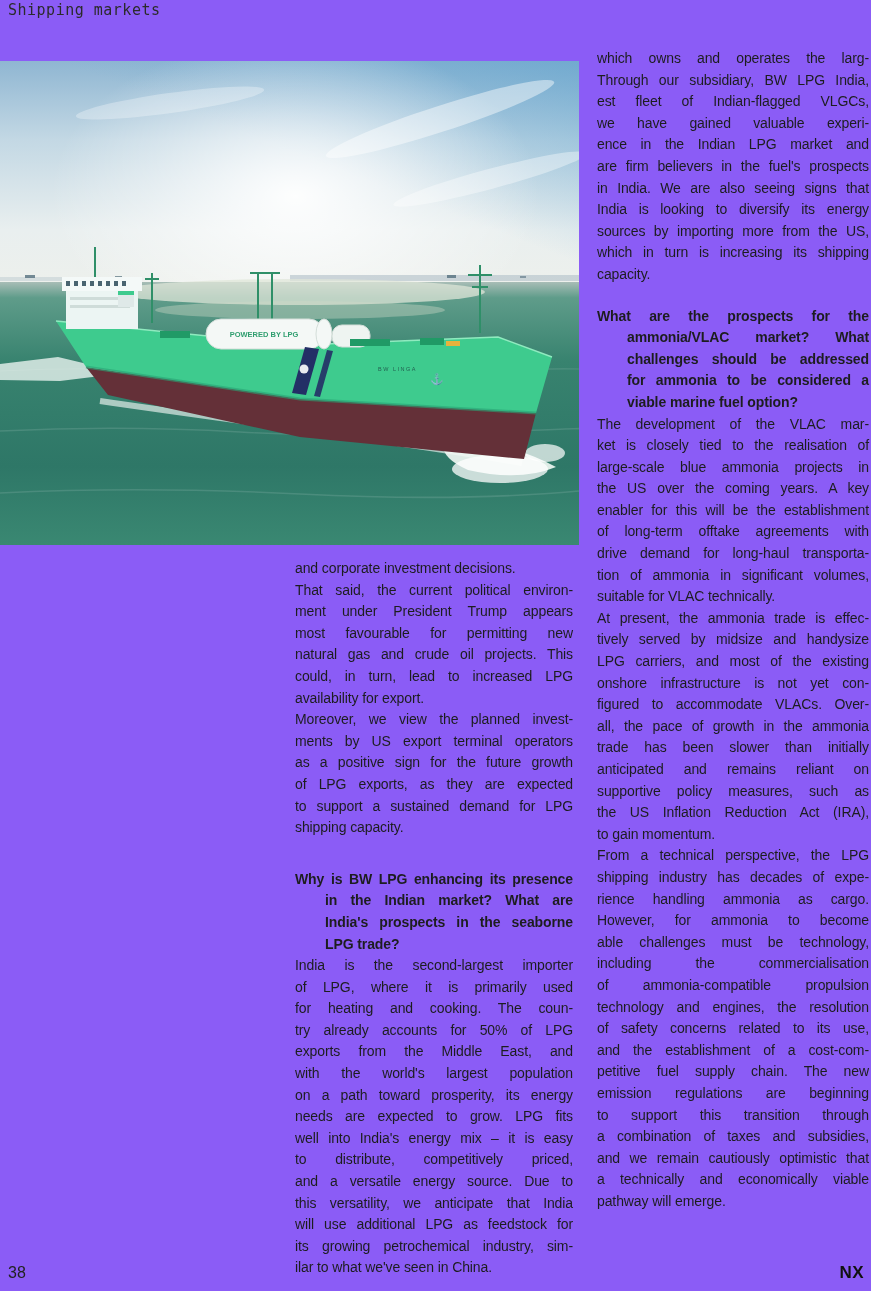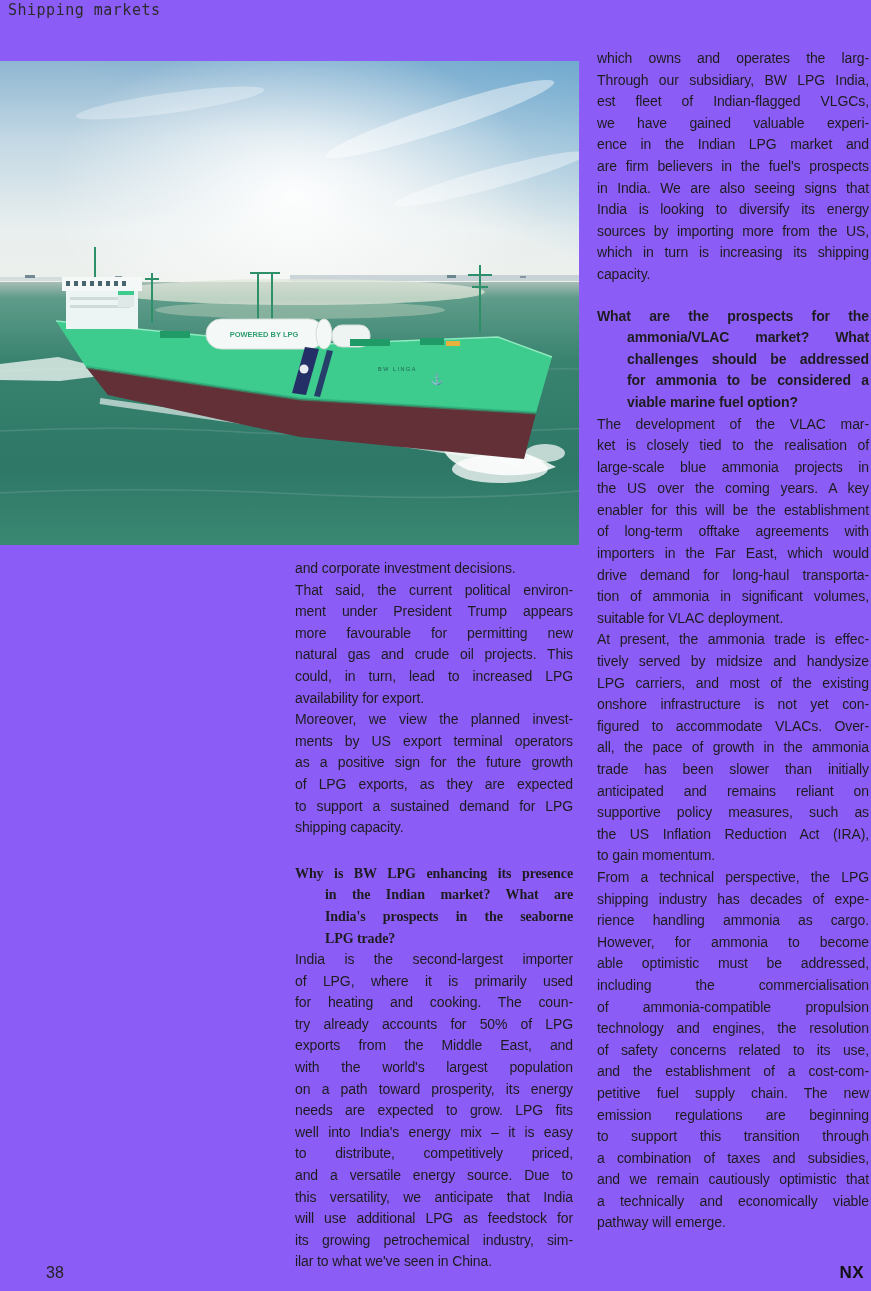--- a/index.html
+++ b/index.html
@@ -15,25 +15,25 @@
   .photo {
     position:absolute; left:0; top:61px; width:579px; height:484px; overflow:hidden;
   }
   .photo svg { display:block; }
   .col { position:absolute; font-size:14px; line-height:21.6px; letter-spacing:-0.1px; }
   .col-middle { left:295px; top:558px; width:278px; }
   .col-right  { left:597px; top:48px;  width:272px; }
   .line { text-align:justify; text-align-last:left; }
   .line.j { text-align-last:justify; }
   .block.heading { font-weight:700; }
-  .col-middle .block.heading { margin-top:24px;font-family:Liberation Serif, serif; }
+  .col-middle .block.heading { margin-top:30px; }
   .col-right  .block.heading { margin-top:20px; }
   .block.heading .line.ind { padding-left:30px; }
   .footer-left {
-    position:absolute; left:8px; top:1264px; font-size:16px; color:#222;margin-left:38px;
+    position:absolute; left:8px; top:1264px; font-size:16px; color:#222;
   }
   .footer-right {
     position:absolute; right:7px; top:1263px; font-size:17px; font-weight:800;
     letter-spacing:0.5px; color:#111;text-align:center;
   }
 </style>
 </head>
 <body>
 
 <div class="page">
@@ -160,21 +160,21 @@
     </svg>
   </div>
 
   <div class="col col-middle" id="col-middle">
       <div class="block body">
         <div class="line">and corporate investment decisions.</div>
       </div>
       <div class="block body">
         <div class="line j">That said, the current political environ-</div>
         <div class="line j">ment under President Trump appears</div>
-        <div class="line j">more favourable for permitting new</div>
+        <div class="line j">most favourable for permitting new</div>
         <div class="line j">natural gas and crude oil projects. This</div>
         <div class="line j">could, in turn, lead to increased LPG</div>
         <div class="line">availability for export.</div>
       </div>
       <div class="block body">
         <div class="line j">Moreover, we view the planned invest-</div>
         <div class="line j">ments by US export terminal operators</div>
         <div class="line j">as a positive sign for the future growth</div>
         <div class="line j">of LPG exports, as they are expected</div>
         <div class="line j">to support a sustained demand for LPG</div>
@@ -225,44 +225,43 @@
         <div class="line j ind">for ammonia to be considered a</div>
         <div class="line ind">viable marine fuel option?</div>
       </div>
       <div class="block body">
         <div class="line j">The development of the VLAC mar-</div>
         <div class="line j">ket is closely tied to the realisation of</div>
         <div class="line j">large-scale blue ammonia projects in</div>
         <div class="line j">the US over the coming years. A key</div>
         <div class="line j">enabler for this will be the establishment</div>
         <div class="line j">of long-term offtake agreements with</div>
-        <div class="line j">importers in the Far East, which would</div>
         <div class="line j">drive demand for long-haul transporta-</div>
         <div class="line j">tion of ammonia in significant volumes,</div>
-        <div class="line">suitable for VLAC deployment.</div>
+        <div class="line">suitable for VLAC technically.</div>
       </div>
       <div class="block body">
         <div class="line j">At present, the ammonia trade is effec-</div>
         <div class="line j">tively served by midsize and handysize</div>
         <div class="line j">LPG carriers, and most of the existing</div>
         <div class="line j">onshore infrastructure is not yet con-</div>
         <div class="line j">figured to accommodate VLACs. Over-</div>
         <div class="line j">all, the pace of growth in the ammonia</div>
         <div class="line j">trade has been slower than initially</div>
         <div class="line j">anticipated and remains reliant on</div>
         <div class="line j">supportive policy measures, such as</div>
         <div class="line j">the US Inflation Reduction Act (IRA),</div>
         <div class="line">to gain momentum.</div>
       </div>
       <div class="block body">
         <div class="line j">From a technical perspective, the LPG</div>
         <div class="line j">shipping industry has decades of expe-</div>
         <div class="line j">rience handling ammonia as cargo.</div>
         <div class="line j">However, for ammonia to become</div>
-        <div class="line j">able optimistic must be addressed,</div>
+        <div class="line j">able challenges must be technology,</div>
         <div class="line j">including the commercialisation</div>
         <div class="line j">of ammonia-compatible propulsion</div>
         <div class="line j">technology and engines, the resolution</div>
         <div class="line j">of safety concerns related to its use,</div>
         <div class="line j">and the establishment of a cost-com-</div>
         <div class="line j">petitive fuel supply chain. The new</div>
         <div class="line j">emission regulations are beginning</div>
         <div class="line j">to support this transition through</div>
         <div class="line j">a combination of taxes and subsidies,</div>
         <div class="line j">and we remain cautiously optimistic that</div>

